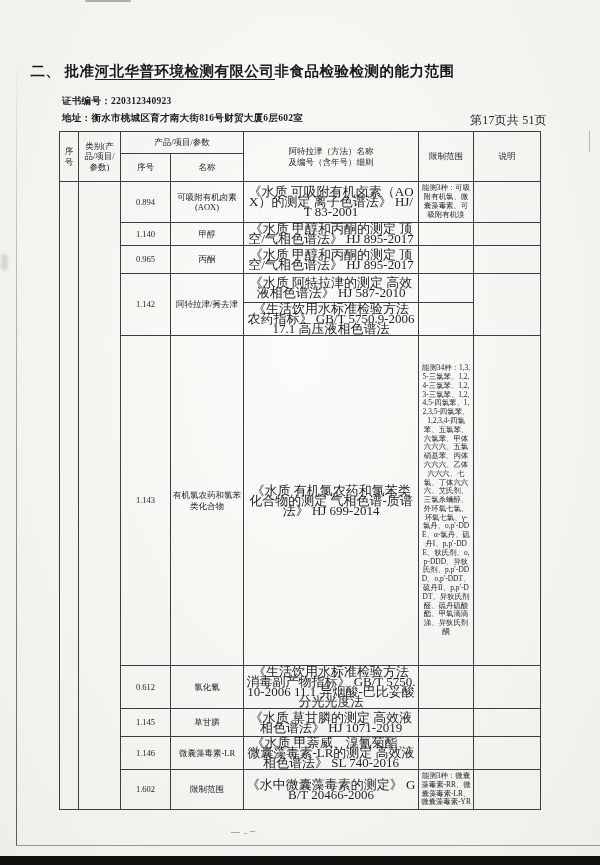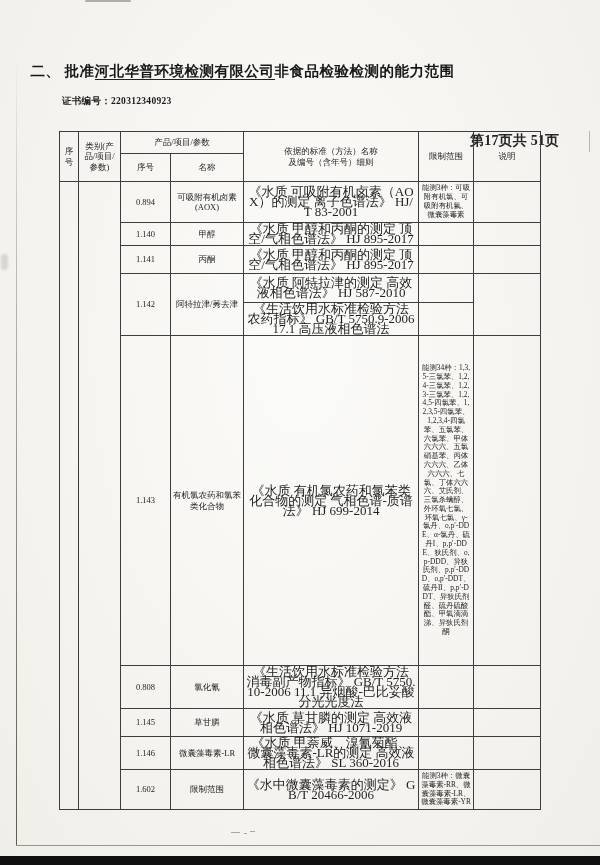--- a/index.html
+++ b/index.html
@@ -36,21 +36,21 @@
   .doc-title{
     position:absolute;left:0;top:62px;width:485px;text-align:center;
     font-size:14.5px;font-weight:700;letter-spacing:.5px;color:#171717;white-space:nowrap;
   }
   .doc-title .company{border-bottom:1.5px solid #222;padding-bottom:0px;}
   .meta-line{position:absolute;left:62px;font-size:9.5px;font-weight:700;color:#1a1a1a;letter-spacing:.3px;}
   .cert-line{top:95px;}
   .addr-line{top:112px;}
   .page-info{
     position:absolute;left:470px;top:112px;width:75px;text-align:right;
-    font-size:14px;font-weight:700;color:#262626;letter-spacing:.2px;white-space:nowrap;margin-top:20px;
+    font-size:12px;font-weight:400;color:#262626;letter-spacing:.2px;white-space:nowrap;
   }
 
   
   table.cap{
     position:absolute;left:59px;top:131px;width:481px;
     border-collapse:collapse;table-layout:fixed;
     font-size:8.5px;line-height:10.5px;color:#1e1e1e;
   }
   table.cap td,table.cap th{
     border:1px solid #3d3d3d;
@@ -80,71 +80,72 @@
   <div class="pencil-mark">
     <div class="d1"></div>
       <div class="d2"></div>
       <div class="d3"></div>
   </div>
 
   <div class="doc-title"><span>二、 批准</span><span class="company">河北华普环境检测有限公司</span><span>非食品检验检测的能力范围</span></div>
 
   <div class="meta-line cert-line"><span>证书编号：</span><span>220312340923</span></div>
 
+  <div class="meta-line addr-line"><span>地址：</span><span>衡水市桃城区育才南大街816号财贸大厦6层602室</span></div>
 
   <div class="page-info">第17页共 51页</div>
 
   <table class="cap">
     <colgroup>
       <col style="width:19px">
         <col style="width:42px">
         <col style="width:50px">
       <col style="width:73px">
         <col style="width:175px">
         <col style="width:55px">
         <col style="width:67px">
     </colgroup>
 
     <tbody>
         <tr style="height:22px">
       <th rowspan="2">序号</th>
       <th rowspan="2">类别(产品/项目/参数)</th>
       <th colspan="2">产品/项目/参数</th>
       <th rowspan="2">
-        <span class="hdr-line">依据的标准（方法）名称</span>
+        <span class="hdr-line">阿特拉津（方法）名称</span>
         <span class="hdr-line">及编号（含年号）细则</span>
       </th>
       <th rowspan="2">限制范围</th>
       <th rowspan="2">说明</th>
     </tr>
     <tr style="height:28px">
       <th>序号</th>
       <th>名称</th>
     </tr>
 
     <tr style="height:41px">
       <td rowspan="10"></td>
       <td rowspan="10"></td>
       <td>0.894</td>
       <td>可吸附有机卤素 (AOX)</td>
       <td class="std-cell">《水质 可吸附有机卤素（AOX）的测定 离子色谱法》 HJ/T 83-2001</td>
-      <td class="limit-cell">能测3种：可吸附有机氯、可吸附有机氟、微囊藻毒素</td>
+      <td class="limit-cell">能测3种：可吸附有机氯、微囊藻毒素、可吸附有机溴</td>
       <td class="note-cell"></td>
     </tr>
 
     <tr style="height:15px">
       <td>1.140</td>
       <td>甲醇</td>
       <td class="std-cell">《水质 甲醇和丙酮的测定 顶空/气相色谱法》 HJ 895-2017</td>
       <td class="limit-cell"></td>
       <td class="note-cell"></td>
     </tr>
 
     <tr style="height:28px">
-      <td>1.141</td>
+      <td>0.965</td>
       <td>丙酮</td>
       <td class="std-cell">《水质 甲醇和丙酮的测定 顶空/气相色谱法》 HJ 895-2017</td>
       <td class="limit-cell"></td>
       <td class="note-cell"></td>
     </tr>
 
     <tr style="height:29px">
       <td rowspan="2">1.142</td>
       <td rowspan="2">阿特拉津/莠去津</td>
       <td class="std-cell">《水质 阿特拉津的测定 高效液相色谱法》 HJ 587-2010</td>
@@ -158,39 +159,39 @@
 
     <tr style="height:330px">
       <td>1.143</td>
       <td>有机氯农药和氯苯类化合物</td>
       <td class="std-cell">《水质 有机氯农药和氯苯类化合物的测定 气相色谱-质谱法》 HJ 699-2014</td>
       <td class="limit-cell">能测34种：1,3,5-三氯苯、1,2,4-三氯苯、1,2,3-三氯苯、1,2,4,5-四氯苯、1,2,3,5-四氯苯、1,2,3,4-四氯苯、五氯苯、六氯苯、甲体六六六、五氯硝基苯、丙体六六六、乙体六六六、七氯、丁体六六六、艾氏剂、三氯杀螨醇、外环氧七氯、环氧七氯、γ-氯丹、o,p′-DDE、α-氯丹、硫丹Ⅰ、p,p′-DDE、狄氏剂、o,p-DDD、异狄氏剂、p,p′-DDD、o,p′-DDT、硫丹Ⅱ、p,p′-DDT、异狄氏剂醛、硫丹硫酸酯、甲氧滴滴涕、异狄氏剂酮</td>
       <td class="note-cell"></td>
     </tr>
 
     <tr style="height:33px">
-      <td>0.808</td>
+      <td>0.612</td>
       <td>氯化氰</td>
       <td class="std-cell">《生活饮用水标准检验方法 消毒副产物指标》 GB/T 5750.10-2006 11.1 异烟酸-巴比妥酸分光光度法</td>
       <td class="limit-cell"></td>
       <td class="note-cell"></td>
     </tr>
 
     <tr style="height:28px">
       <td>1.145</td>
       <td>草甘膦</td>
       <td class="std-cell">《水质 草甘膦的测定 高效液相色谱法》 HJ 1071-2019</td>
       <td class="limit-cell"></td>
       <td class="note-cell"></td>
     </tr>
 
     <tr style="height:29px">
       <td>1.146</td>
       <td>微囊藻毒素-LR</td>
-      <td class="std-cell">《水质 甲萘威、溴氰菊酯、微囊藻毒素-LR的测定 高效液相色谱法》 SL 360-2016</td>
+      <td class="std-cell">《水质 甲萘威、溴氰菊酯、微囊藻毒素-LR的测定 高效液相色谱法》 SL 740-2016</td>
       <td class="limit-cell"></td>
       <td class="note-cell"></td>
     </tr>
 
     <tr style="height:40px">
       <td>1.602</td>
       <td>限制范围</td>
       <td class="std-cell">《水中微囊藻毒素的测定》 GB/T 20466-2006</td>
       <td class="limit-cell">能测3种：微囊藻毒素-RR、微囊藻毒素-LR、微囊藻毒素-YR</td>
       <td class="note-cell"></td>

